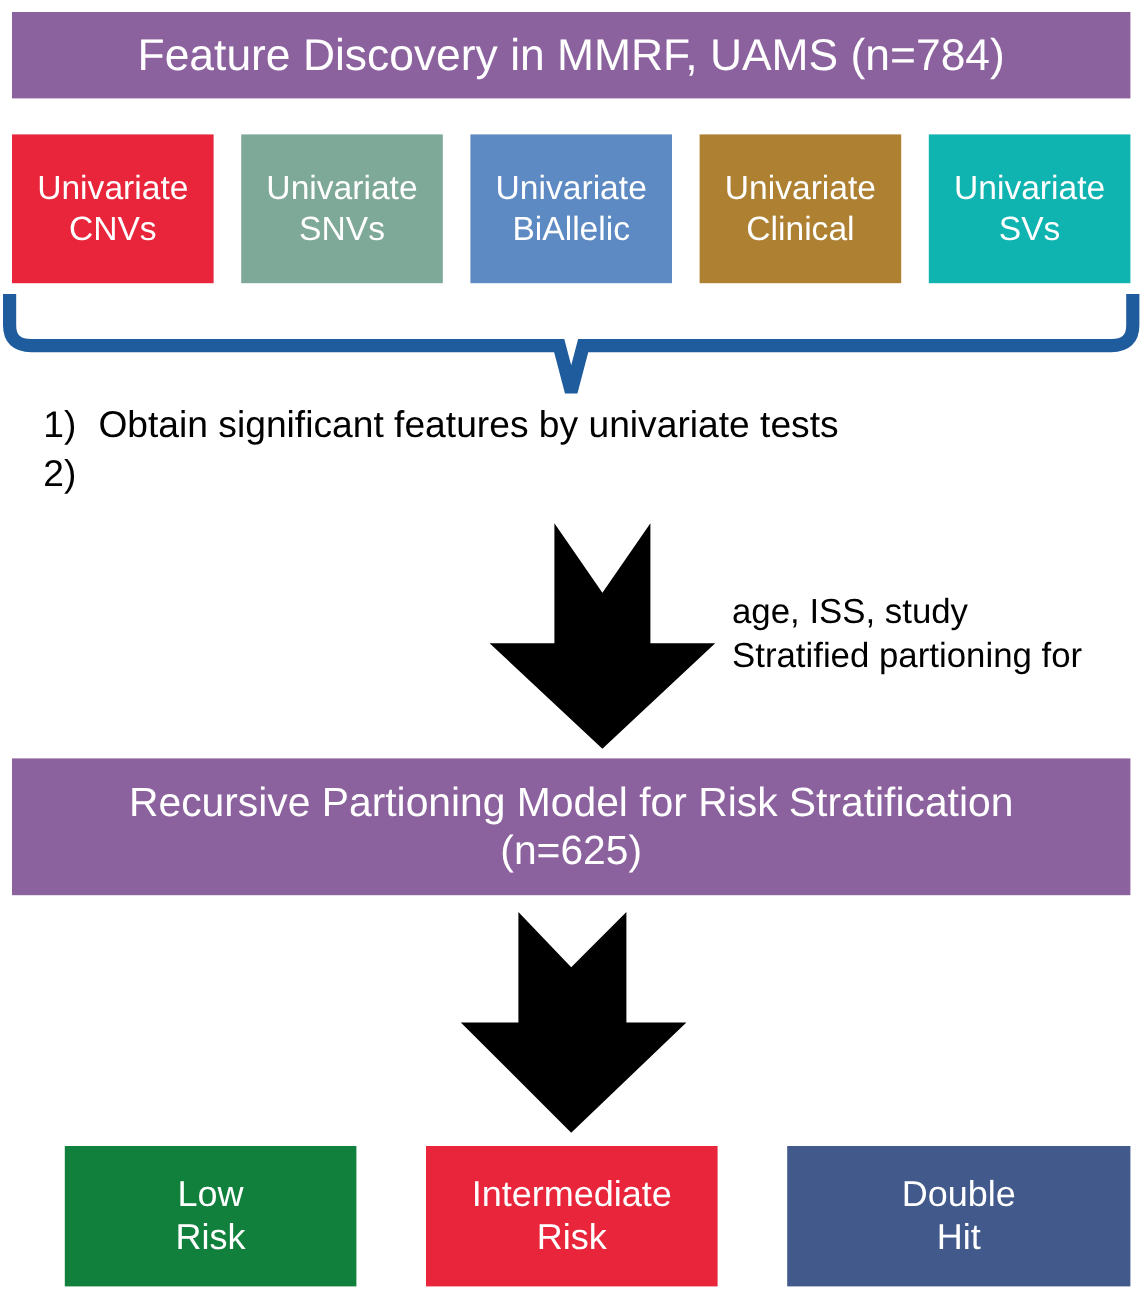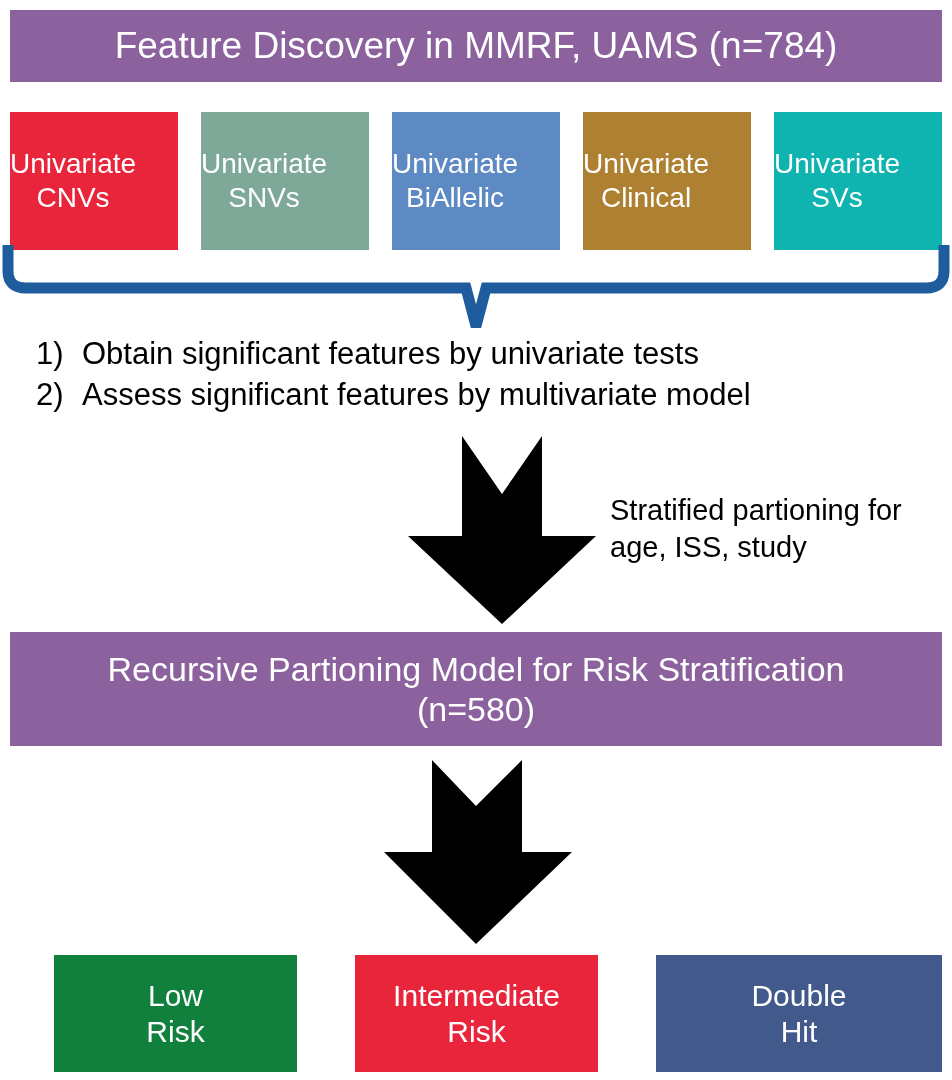--- a/index.html
+++ b/index.html
@@ -53,24 +53,25 @@
   #banner-model .banner-inner {
     display: block;
   }
 
   
   .feature-box {
     position: absolute;
     box-sizing: border-box;
     top: 112px;
     width: 168px;
-    height: 138px;
+    height: 124px;
     color: #ffffff;
     display: flex;
     align-items: center;
+    justify-content: center;
     text-align: center;
     font-size: 28px;
     line-height: 1.2;
   }
   #feature-cnvs     { left: 10px;  background: #e8253a; }
   #feature-snvs     { left: 201px; background: #7ea898; }
   #feature-biallelic{ left: 392px; background: #5e8ac4; }
   #feature-clinical { left: 583px; background: #ad8032; }
   #feature-svs      { left: 774px; background: #0fb3b0; }
 
@@ -196,47 +197,46 @@
     </svg>
   </div>
 
   <div id="steps">
     <div class="step-row">
       <span class="step-num">1)</span>
       <span class="step-text">Obtain significant features by univariate tests</span>
     </div>
     <div class="step-row">
       <span class="step-num">2)</span>
-      <span class="step-text">Assess significant features by multivariate model</span>
     </div>
   </div>
 
   <div class="arrow-wrap" id="arrow-one">
     <svg width="196" height="196" viewBox="0 0 196 196">
       <path d="M 58 4
                L 98 62
                L 138 4
                L 138 104
                L 192 104
                L 98 192
                L 4 104
                L 58 104
                Z" fill="#000000"></path>
     </svg>
   </div>
 
   <div id="annotation">
+    <div>age, ISS, study</div>
     <div>Stratified partioning for</div>
-    <div>age, ISS, study</div>
   </div>
 
   <div class="banner" id="banner-model">
     <span class="banner-inner">
       <span>Recursive Partioning Model for Risk Stratification</span><br>
-      <span>(n=580)</span>
+      <span>(n=625)</span>
     </span>
   </div>
 
   <div class="arrow-wrap" id="arrow-two">
     <svg width="196" height="192" viewBox="0 0 196 192">
       <path d="M 52 4
                L 96 50
                L 142 4
                L 142 96
                L 192 96

